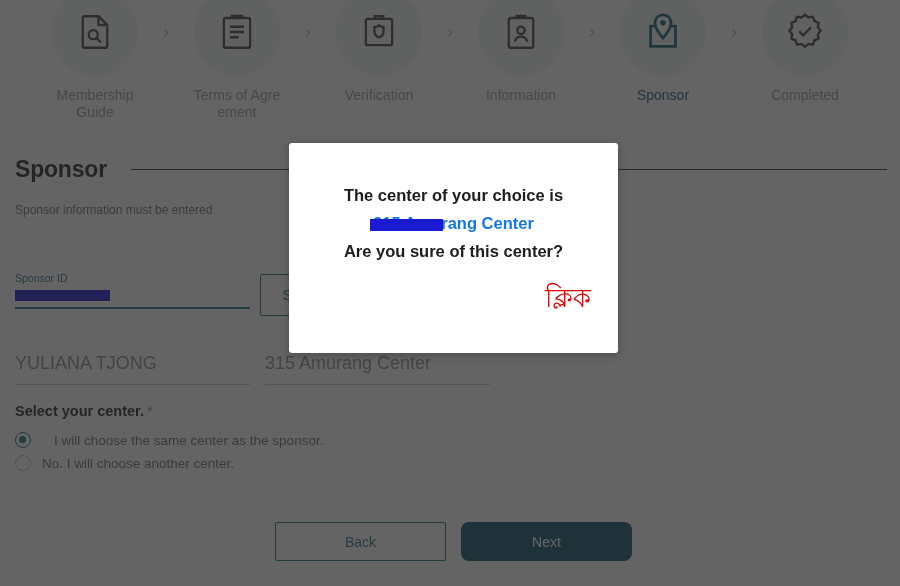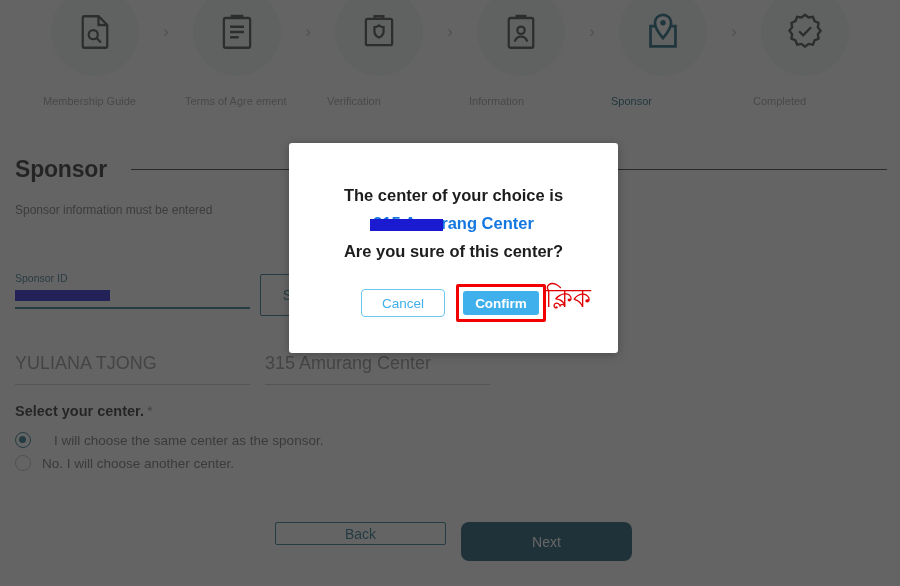--- a/index.html
+++ b/index.html
@@ -48,24 +48,24 @@
   .step-circle {
     width: 88px;
     height: 88px;
     border-radius: 50%;
     background: #f1f3f5;
     display: flex;
     align-items: center;
     justify-content: center;
   }
   .step-label {
-    margin-top: 17px;
-    font-size: 11px;
+    margin-top: 11px;
+    font-size: 14px;
     line-height: 17px;
-    text-align: left;
+    text-align: center;
     color: #9a9a9a;
     width: 104px;
     word-break: break-word;
   }
   .step.active .step-label { color: #0d5b75; font-weight: 400; }
   .step-sep {
     width: 12px;
     height: 88px;
     display: flex;
     align-items: center;
@@ -220,21 +220,21 @@
     color: #6a6a6a;
     white-space: nowrap;
   }
 
   
   .btn-back {
     position: absolute;
     left: 275px;
     top: 522px;
     width: 171px;
-    height: 23px;
+    height: 39px;
     border: 1.5px solid #1b6b86;
     background: transparent;
     color: #1b6b86;
     font-size: 14px;
     font-family: "Liberation Sans", sans-serif;
     border-radius: 2px;
     cursor: pointer;
   }
   .btn-next {
     position: absolute;
@@ -497,23 +497,17 @@
 
   <div id="overlay"></div>
 
   <div id="modal">
     <div class="m-l1">The center of your choice is</div>
     <div class="m-l2">
       <span class="redact"></span>
       <span>315 Amurang Center</span>
     </div>
     <div class="m-l3">Are you sure of this center?</div>
-    <div class="m-actions">
-      <button class="btn-cancel">Cancel</button>
-      <span class="confirm-wrap">
-        <button class="btn-confirm">Confirm</button>
-      </span>
-    </div>
   </div>
 
   <div class="annot">ক্লিক</div>
 
 </div>
 
 </body></html>

